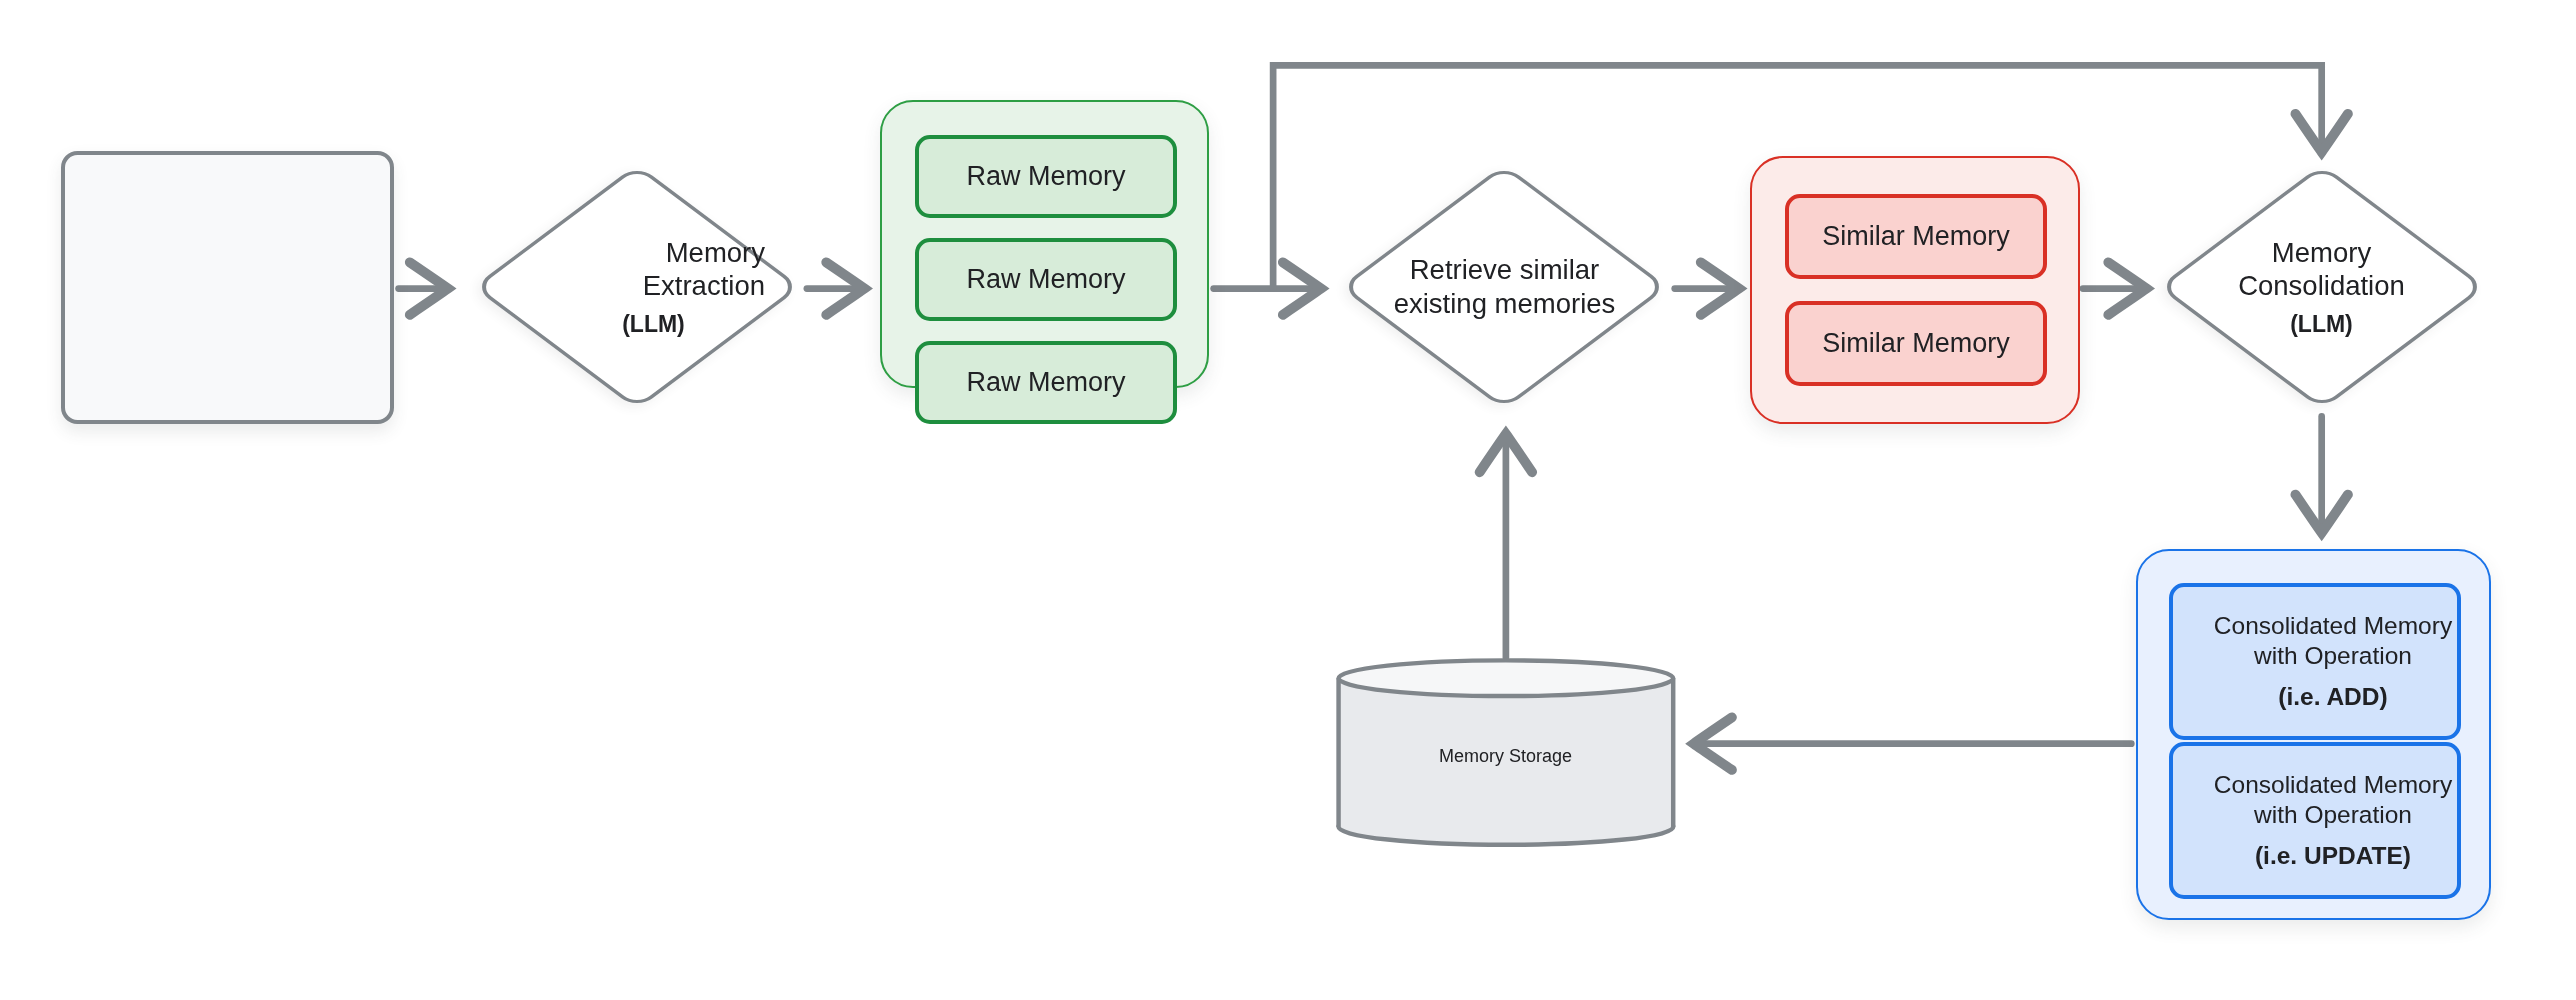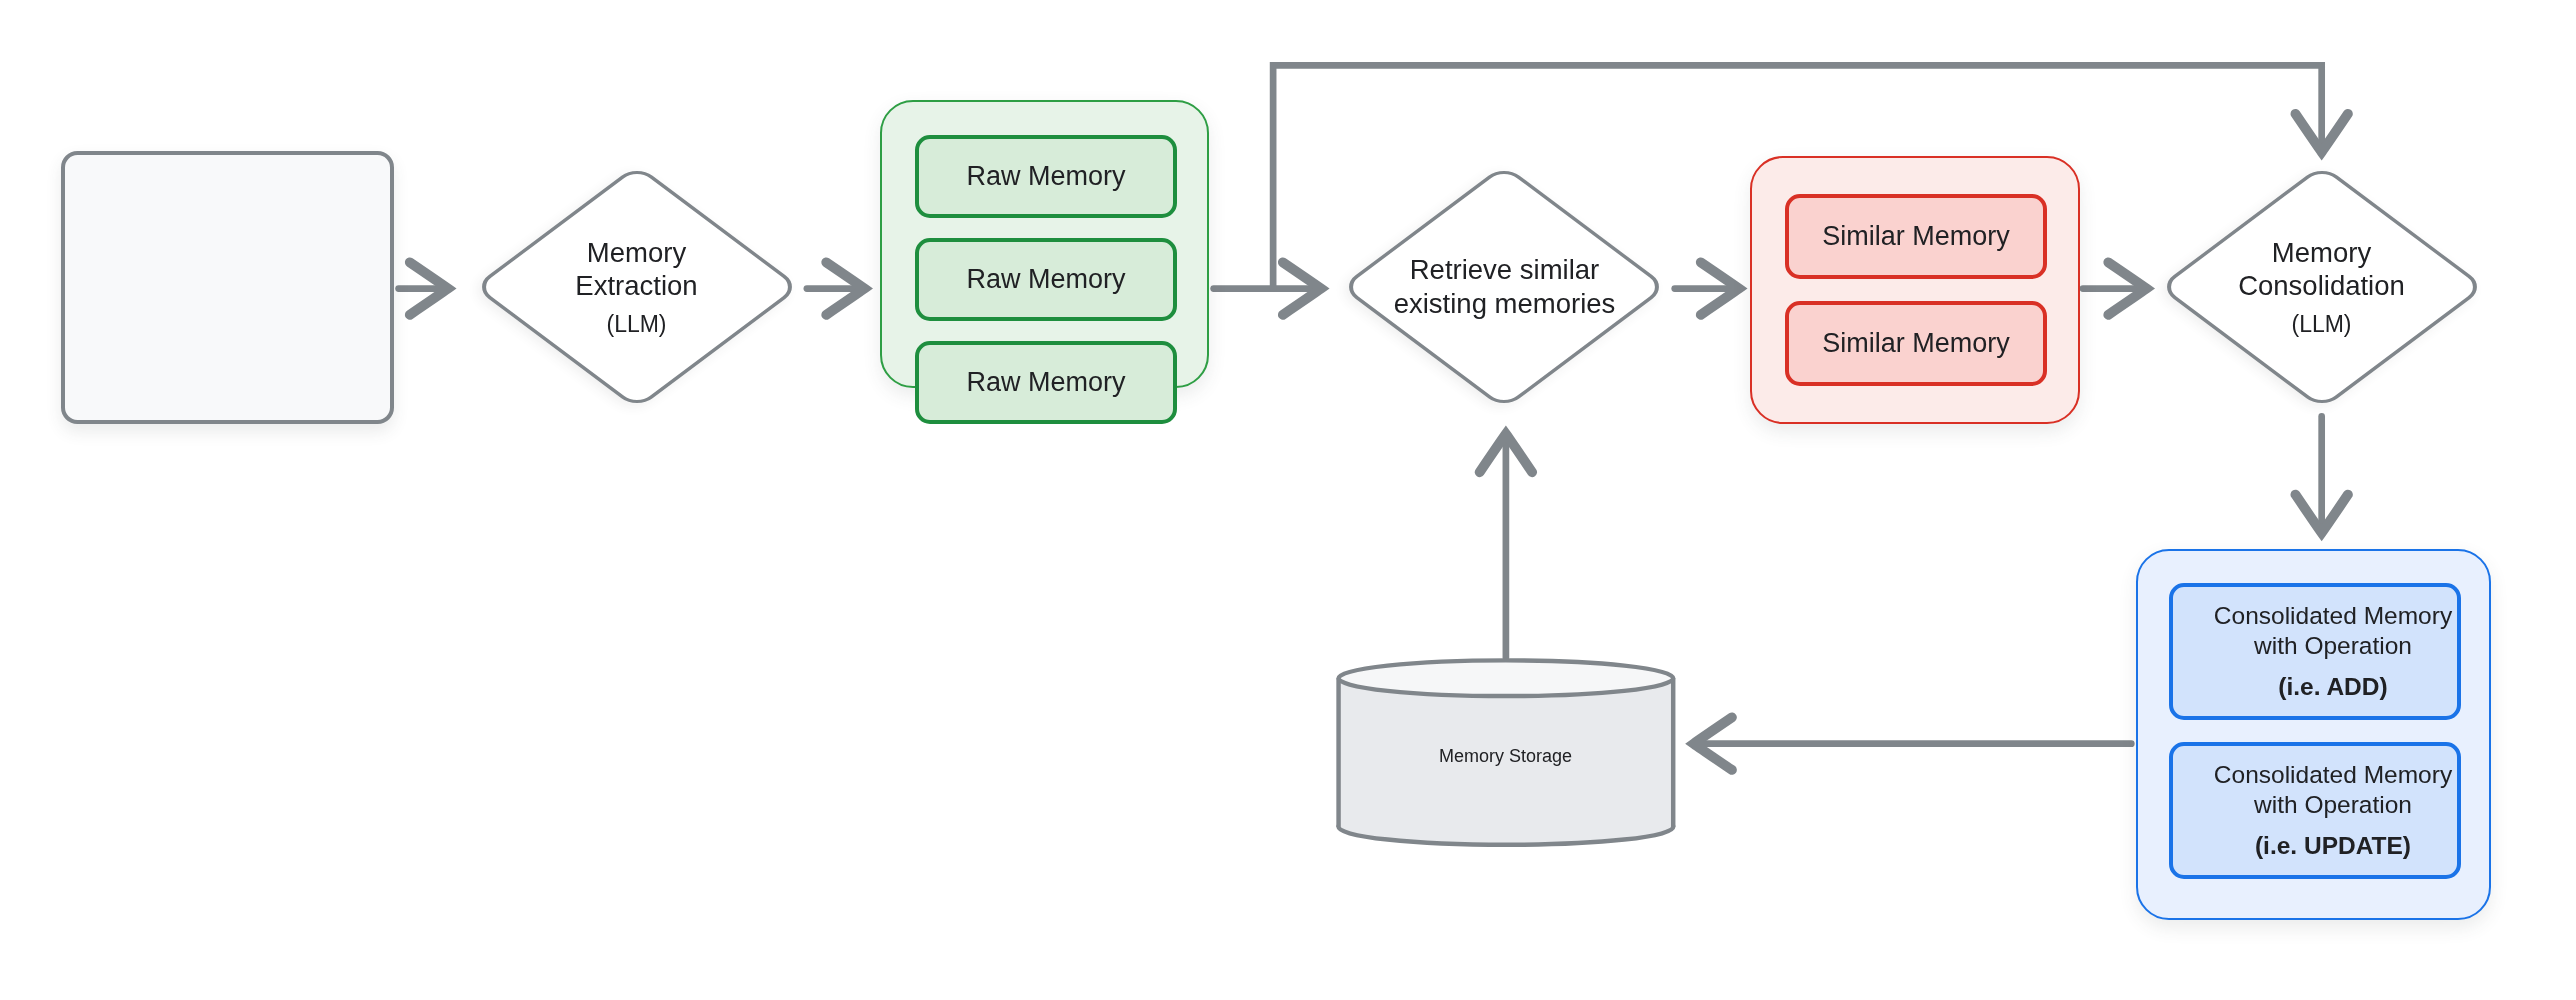--- a/index.html
+++ b/index.html
@@ -15,21 +15,21 @@
 
   
   .node-label{
     position:absolute;
     display:flex;flex-direction:column;align-items:center;justify-content:center;
     text-align:center;line-height:1.22;z-index:3;pointer-events:none;
   }
   .title-lg{font-size:34px;font-weight:700;letter-spacing:0.4px;}
   .sub-lg{font-size:24.5px;font-weight:400;margin-top:6px;}
   .title-md{font-size:27.5px;font-weight:500;}
-  .sub-md{font-size:23px;font-weight:400;margin-top:7px;}
+  .sub-md{font-size:23px;font-weight:700;margin-top:7px;}
 
   
   .data-source{
     position:absolute;left:61px;top:151px;width:333px;height:273px;
     background:#f8f9fa;border:4.5px solid #80868b;border-radius:16.4px;
     box-shadow:0 7.4px 16.4px rgba(60,64,67,.10);
     box-sizing:border-box;z-index:2;
   }
 
   
@@ -54,21 +54,21 @@
 
   .group-item{
     position:absolute;display:flex;flex-direction:column;align-items:center;justify-content:center;
     text-align:center;border-radius:15px;box-sizing:border-box;
     font-size:27px;font-weight:500;line-height:1.22;
   }
   .item-green{left:33px;width:262px;height:83px;background:#d7ecd9;border:4.5px solid #1e8e3e;}
   .ig-0{top:33px;} .ig-1{top:136px;} .ig-2{top:239px;}
   .item-red{left:33px;width:262px;height:85px;background:#fad2cf;border:4.5px solid #d93025;align-items:center;}
   .ir-0{top:36px;} .ir-1{top:143px;}
-  .item-blue{left:31px;width:292px;height:137px;background:#d2e3fc;border:4.5px solid #1a73e8;font-size:24.5px;padding-left:36px;}
+  .item-blue{left:31px;width:292px;height:157px;background:#d2e3fc;border:4.5px solid #1a73e8;font-size:24.5px;padding-left:36px;}
   .ib-0{top:32px;} .ib-1{top:191px;}
   .item-blue .op-title{display:block;max-width:257px;}
   .item-blue .op-sub{display:block;margin-top:10.4px;font-weight:700;}
 
   .wrap-300{max-width:223px;}
   .wrap-220{max-width:164px;}
 </style>
 </head>
 <body>
 
@@ -98,21 +98,21 @@
       <rect x="1800" y="912" width="450" height="200" fill="#e8eaed" stroke="none"></rect>
       <line x1="1800" y1="912" x2="1800" y2="1112" stroke="#80868b" stroke-width="6"></line>
       <line x1="2250" y1="912" x2="2250" y2="1112" stroke="#80868b" stroke-width="6"></line>
       <ellipse cx="2025" cy="912" rx="225" ry="24" fill="#f6f7f8" stroke="#80868b" stroke-width="6"></ellipse>
     </g>
   </svg>
 
   <div class="data-source"></div>
 
   <div class="diamond extraction"></div>
-  <div class="node-label" style="left:472px;top:164px;width:329px;height:246px;">
+  <div class="node-label" style="left:489px;top:164px;width:329px;height:246px;text-align:right;">
     <span class="title-md wrap-300">Memory Extraction</span>
     <span class="sub-md">(LLM)</span>
   </div>
 
   <div class="group group-green">
     <div class="group-item item-green ig-0">
       <span>Raw Memory</span>
     </div>
     <div class="group-item item-green ig-1">
       <span>Raw Memory</span>

